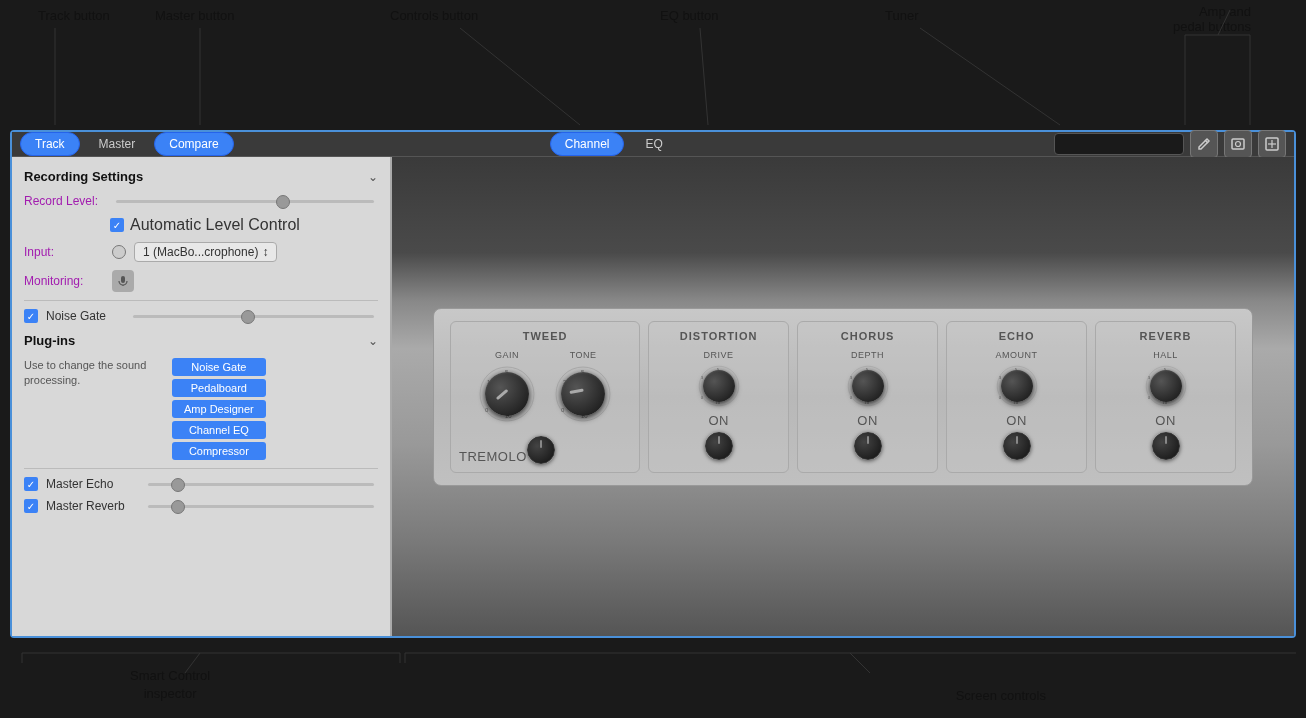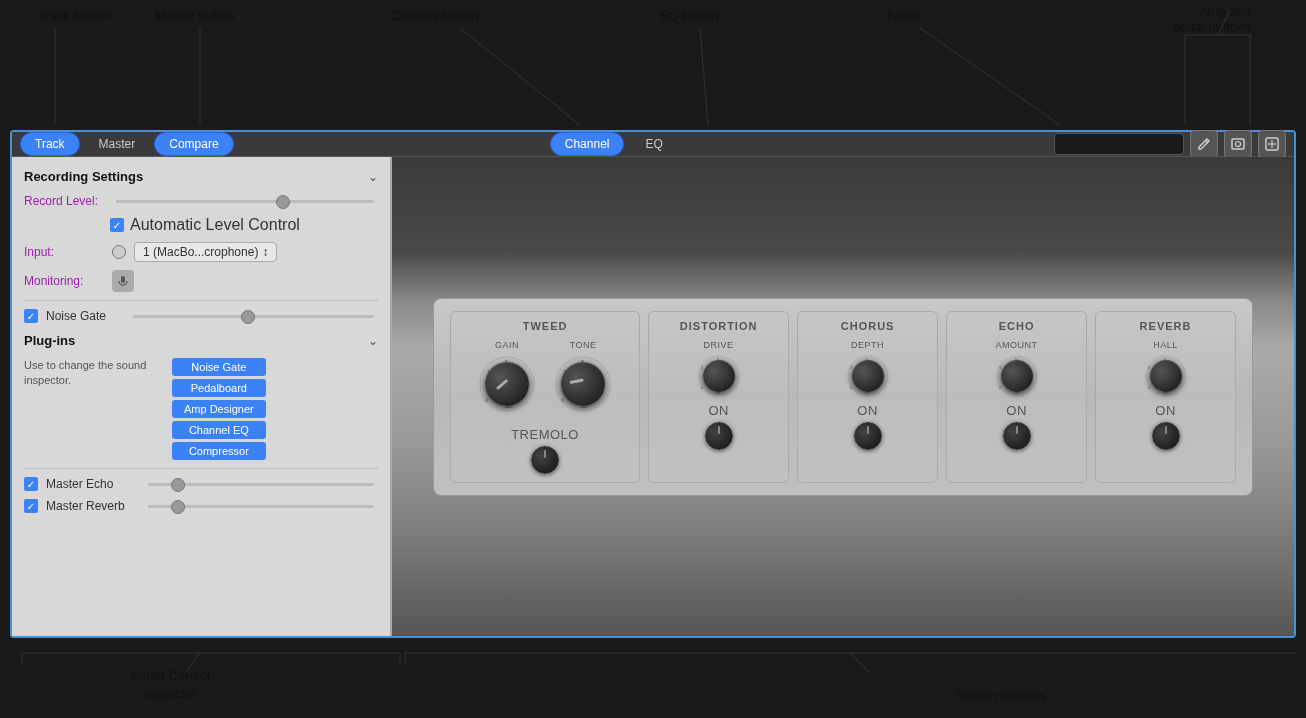--- a/index.html
+++ b/index.html
@@ -638,21 +638,21 @@
           <div class="slider-thumb" style="left: 45%;"></div>
         </div>
       </div>
 
       <div class="section-header">
         <span class="section-title">Plug-ins</span>
         <span class="chevron">⌄</span>
       </div>
 
       <div class="plugins-area">
-        <span class="plugins-desc">Use to change the sound inspector.</span>
+        <span class="plugins-desc">Use to change the sound processing.</span>
         <div class="plugins-list">
           <button class="plugin-btn">Noise Gate</button>
           <button class="plugin-btn">Pedalboard</button>
           <button class="plugin-btn">Amp Designer</button>
           <button class="plugin-btn">Channel EQ</button>
           <button class="plugin-btn">Compressor</button>
         </div>
       </div>
 
       <hr class="section-divider">
@@ -714,21 +714,21 @@
                     <text x="45" y="40" font-size="6" fill="#666">9</text>
                     <text x="28" y="54" font-size="6" fill="#666">10</text>
                   </svg>
                   <div class="knob-body">
                     <div class="knob-pointer" style="top:4px; left:calc(50% - 1.5px); transform: rotate(-100deg); transform-origin: bottom center;"></div>
                   </div>
                 </div>
               </div>
             </div>
 
-            <div style="display:flex; flex-direction:column; align-items:center; margin-top:8px;">
+            <div style="display:flex; flex-direction:row; align-items:flex-end; margin-top:8px;">
               <div class="on-label">TREMOLO</div>
               <div class="toggle-knob" style="margin-top:4px;"></div>
             </div>
           </div>
 
           <div class="effects-unit">
             <div class="section-name">DISTORTION</div>
             <div class="knob-group">
               <div class="knob-label">DRIVE</div>
               <div class="knob-container small-knob">

